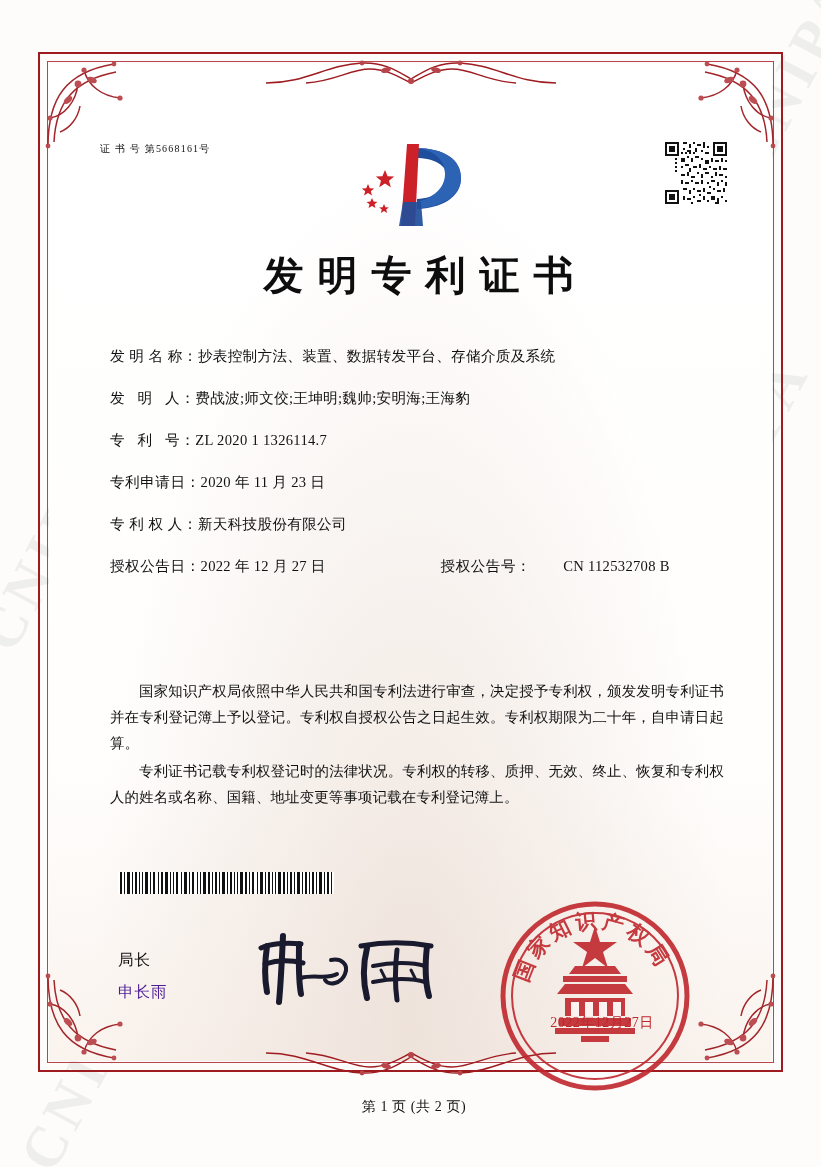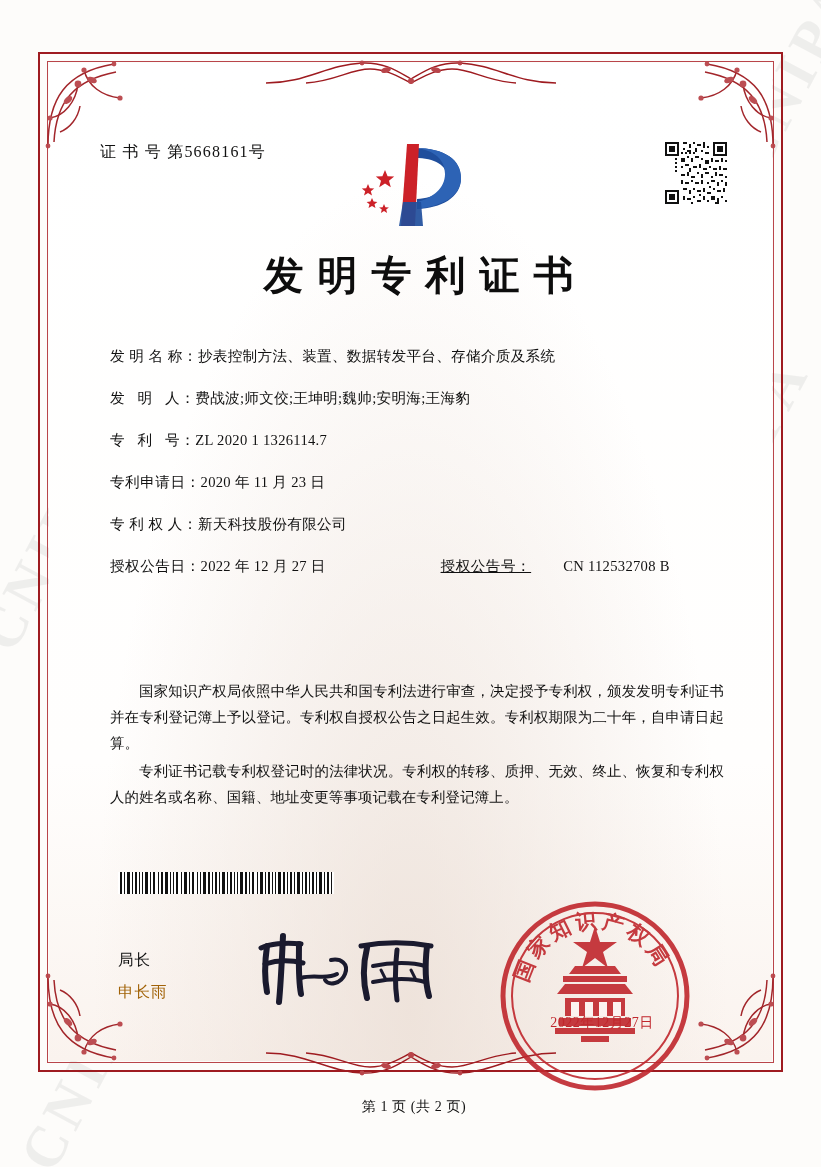--- a/index.html
+++ b/index.html
@@ -100,21 +100,21 @@
   .wm3 { left: 640px;  top: 420px; font-size: 58px; transform: rotate(-62deg); }
   .wm4 { left: 470px;  top: 880px; font-size: 58px; transform: rotate(-62deg); }
   .wm5 { left: -20px;  top: 1040px; font-size: 58px; transform: rotate(-62deg); }
   .wm6 { left: 690px;  top: 40px;  font-size: 58px; transform: rotate(-62deg); }
 
   
   .cert-number {
     position: absolute;
     left: 100px;
     top: 142px;
-    font-size: 16px;
+    font-size: 10px;
     letter-spacing: 1.2px;
     color: #111;
   }
 
   
   .qr {
     position: absolute;
     right: 92px;
     top: 140px;
     width: 66px;
@@ -176,21 +176,20 @@
 
   
   .field-row.two-col .field-value {
     flex: 0 0 210px;
   }
   .field-row.two-col .field-label2 {
     flex: 0 0 auto;
     margin-left: 30px;
     letter-spacing: 0.5px;
     white-space: pre;
-    text-decoration: underline;
   }
   .field-row.two-col .field-value2 {
     flex: 1 1 auto;
     letter-spacing: 0.3px;
     margin-left: 32px;
   }
 
   
   .paragraphs {
     position: absolute;
@@ -225,21 +224,21 @@
     font-size: 15.5px;
     letter-spacing: 1px;
     color: #111;
   }
   .sig-name {
     position: absolute;
     left: 118px;
     top: 982px;
     font-size: 15.5px;
     letter-spacing: 1px;
-    color: #a16207;
+    color: #4c1d95;
   }
   .signature-graphic {
     position: absolute;
     left: 245px;
     top: 930px;
     width: 200px;
     height: 76px;
   }
 
   

